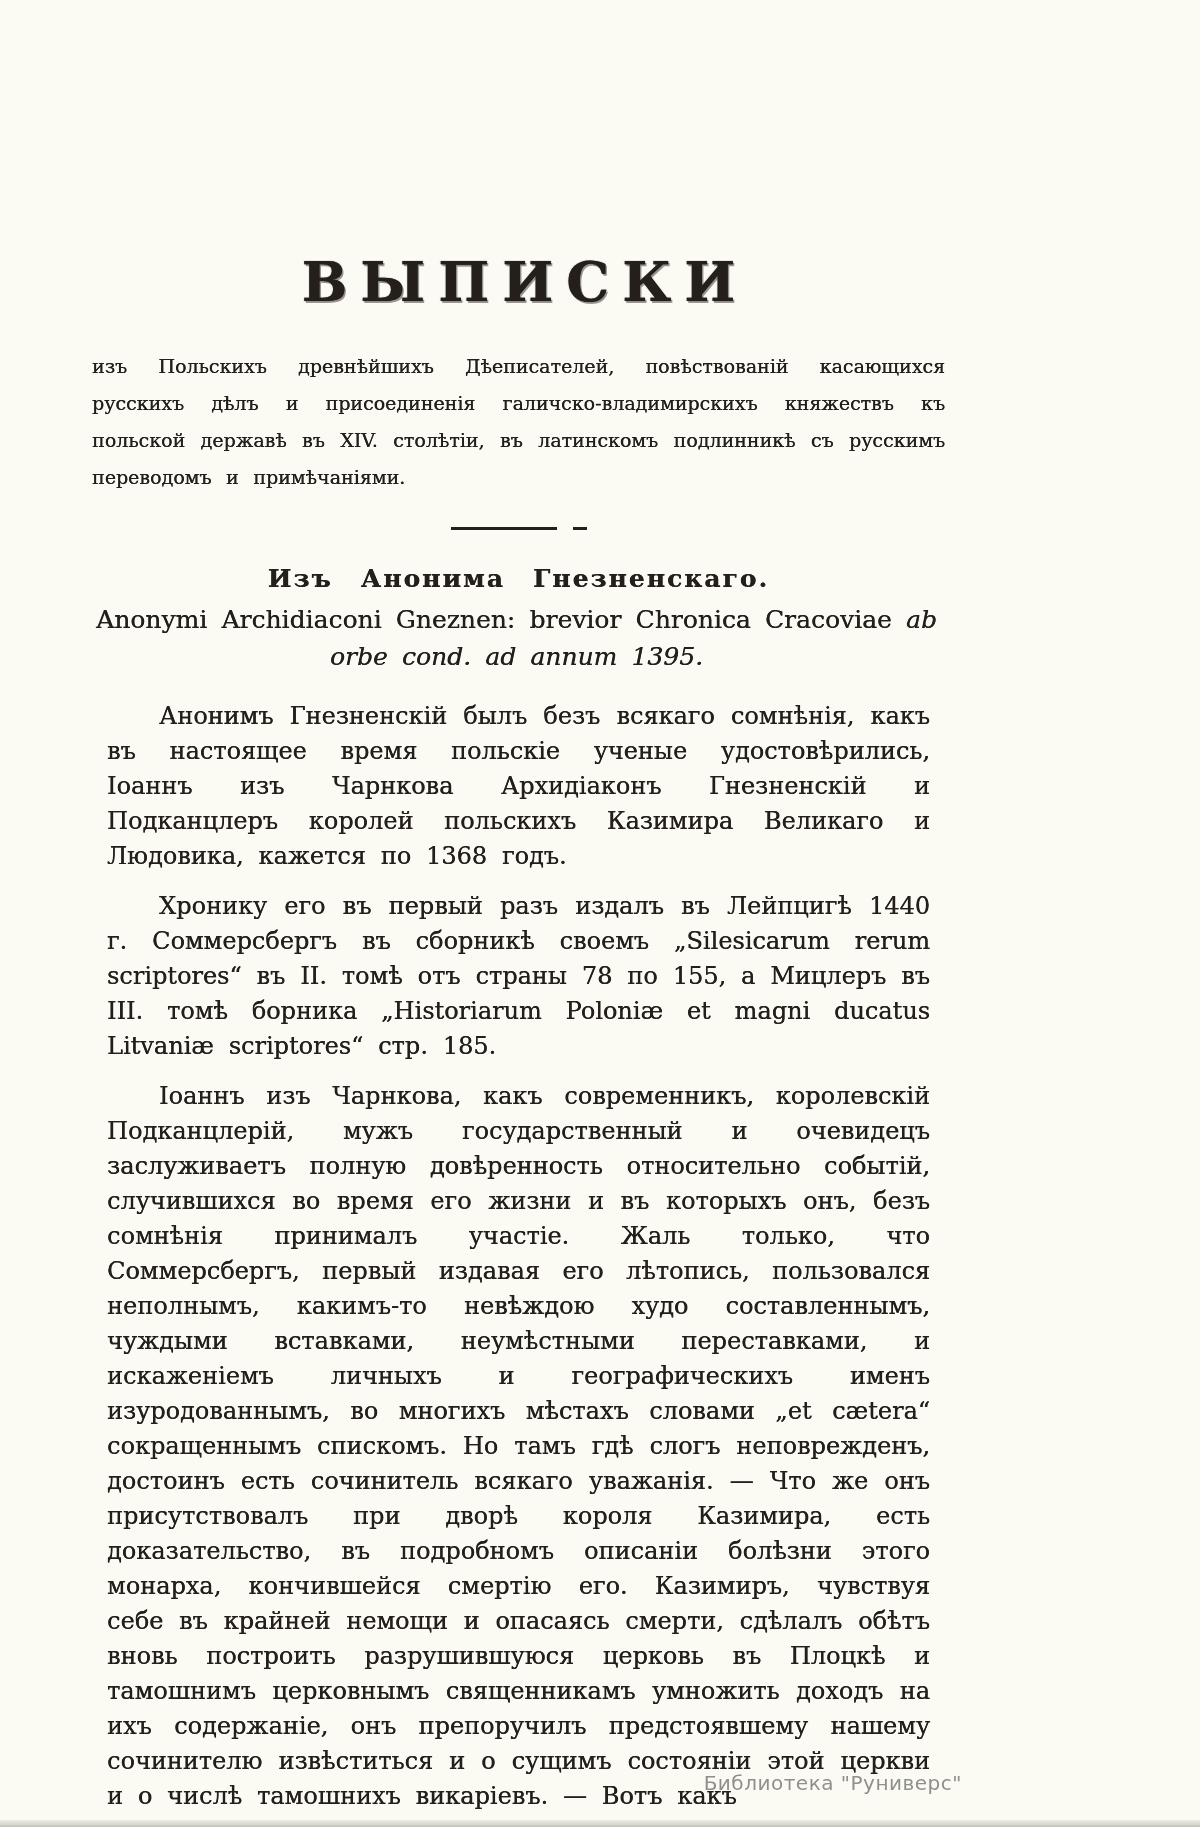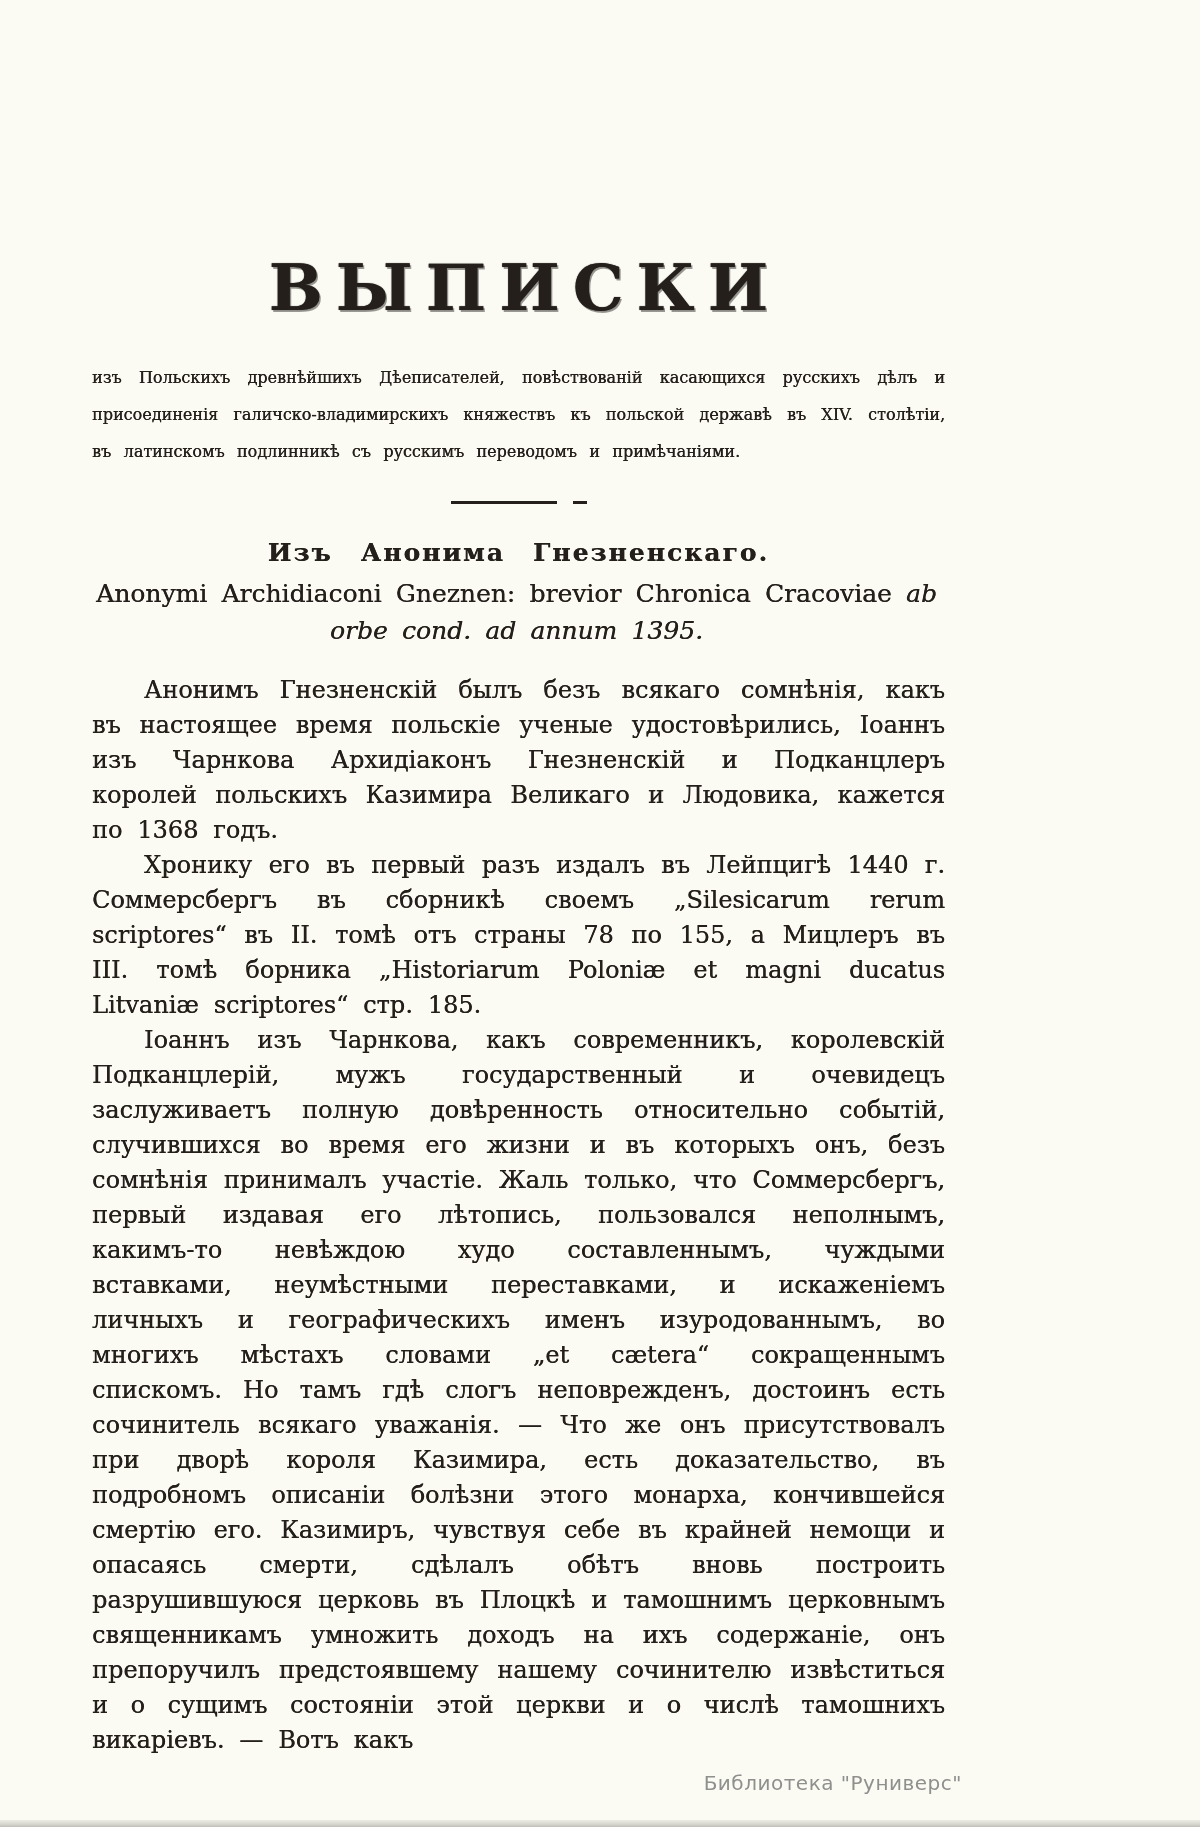--- a/index.html
+++ b/index.html
@@ -17,29 +17,29 @@
   }
   .content {
     position: absolute;
     left: 92px;
     top: 0;
     width: 853px;
   }
   .title {
     margin: 250px 0 0 0;
     text-align: center;
-    font-size: 64px;
+    font-size: 54px;
     font-weight: bold;
     letter-spacing: 13px;
     padding-left: 13px; 
     text-shadow: 1.5px 1.5px 0 rgba(36,31,27,0.45), 0 0 1px #241f1b;
   }
   .intro {
     margin: 34px 0 0 0;
-    font-size: 16px;
+    font-size: 19px;
     line-height: 37px;
     text-align: justify;
     word-spacing: 0.45em;
     text-shadow: 0.3px 0 0 currentColor;
   }
   .divider {
     margin: 30px 0 0 0;
     display: flex;
     justify-content: center;
     align-items: center;
@@ -74,21 +74,21 @@
     word-spacing: 0.25em;
     text-shadow: 0.3px 0 0 currentColor;
   }
   .latin-heading em {
     font-style: italic;
   }
   .body-block {
     margin-top: 24px;
   }
   .body-para {
-    margin: 0;
+    margin: 15px;
     font-size: 24px;
     line-height: 35px;
     text-align: justify;
     text-indent: 52px;
     word-spacing: 0.3em;
     text-shadow: 0.3px 0 0 currentColor;
   }
   .watermark {
     position: absolute;
     right: 238px;

